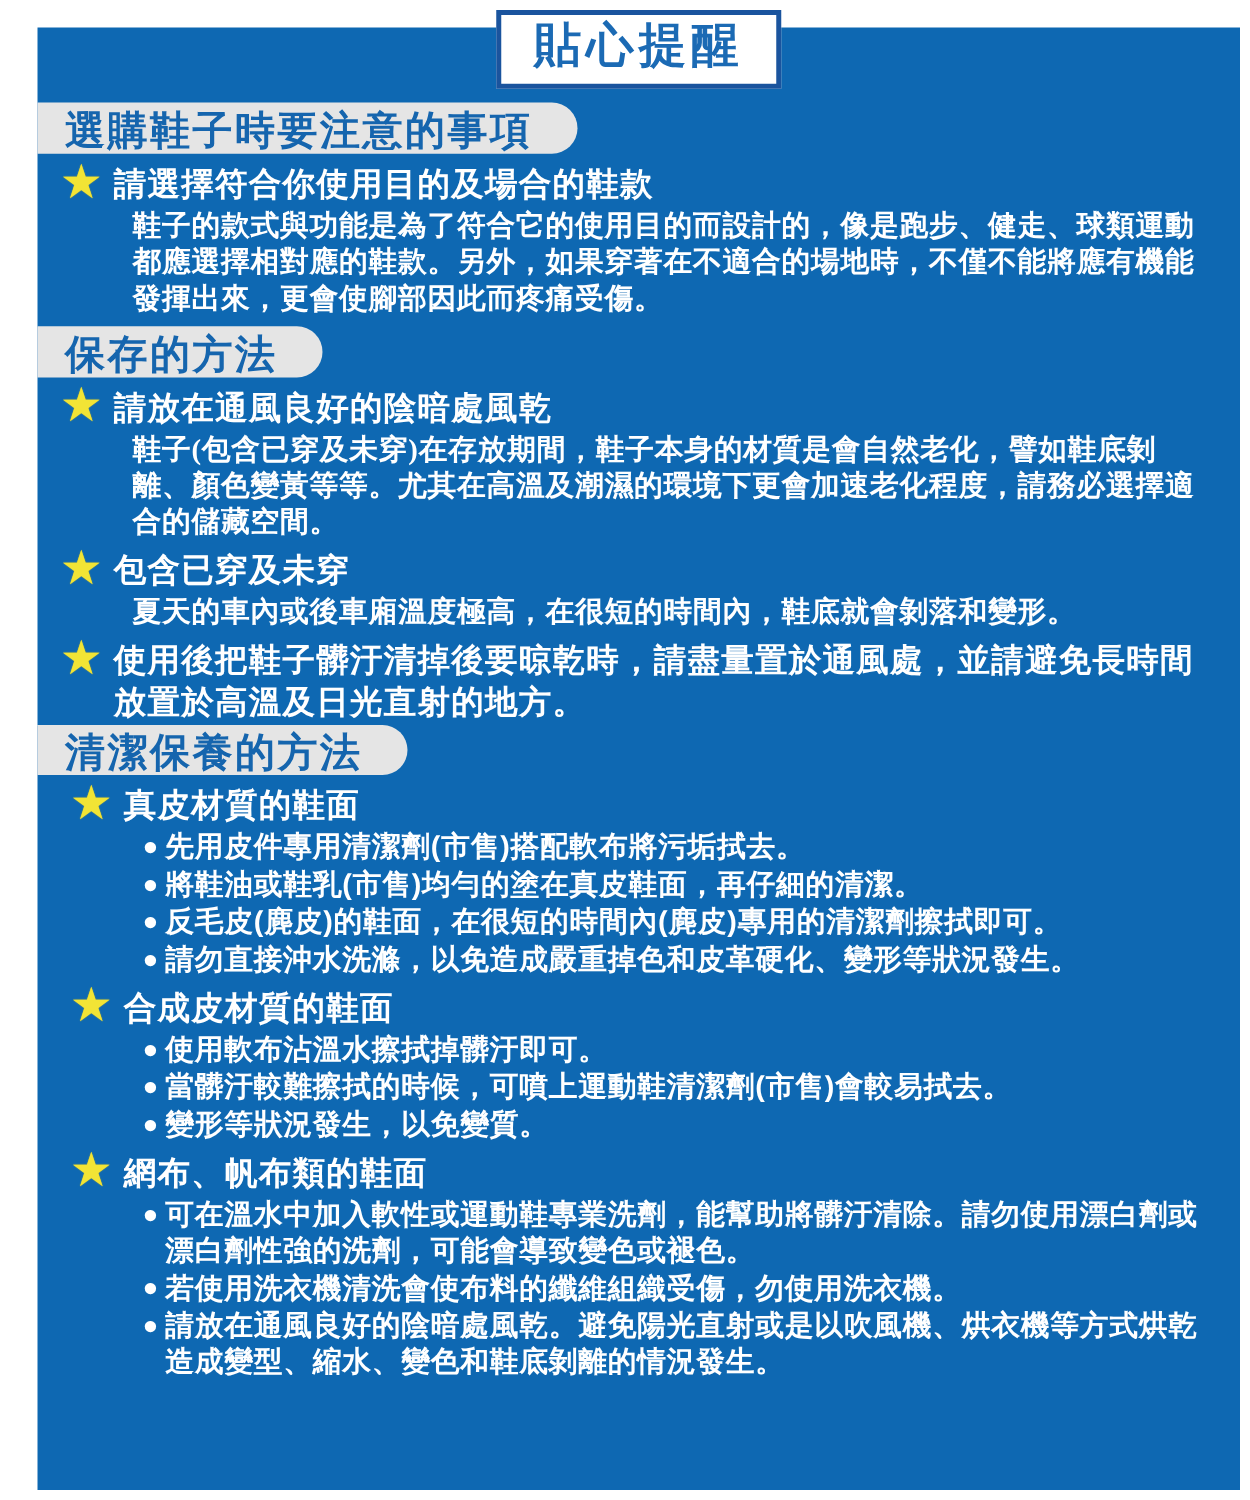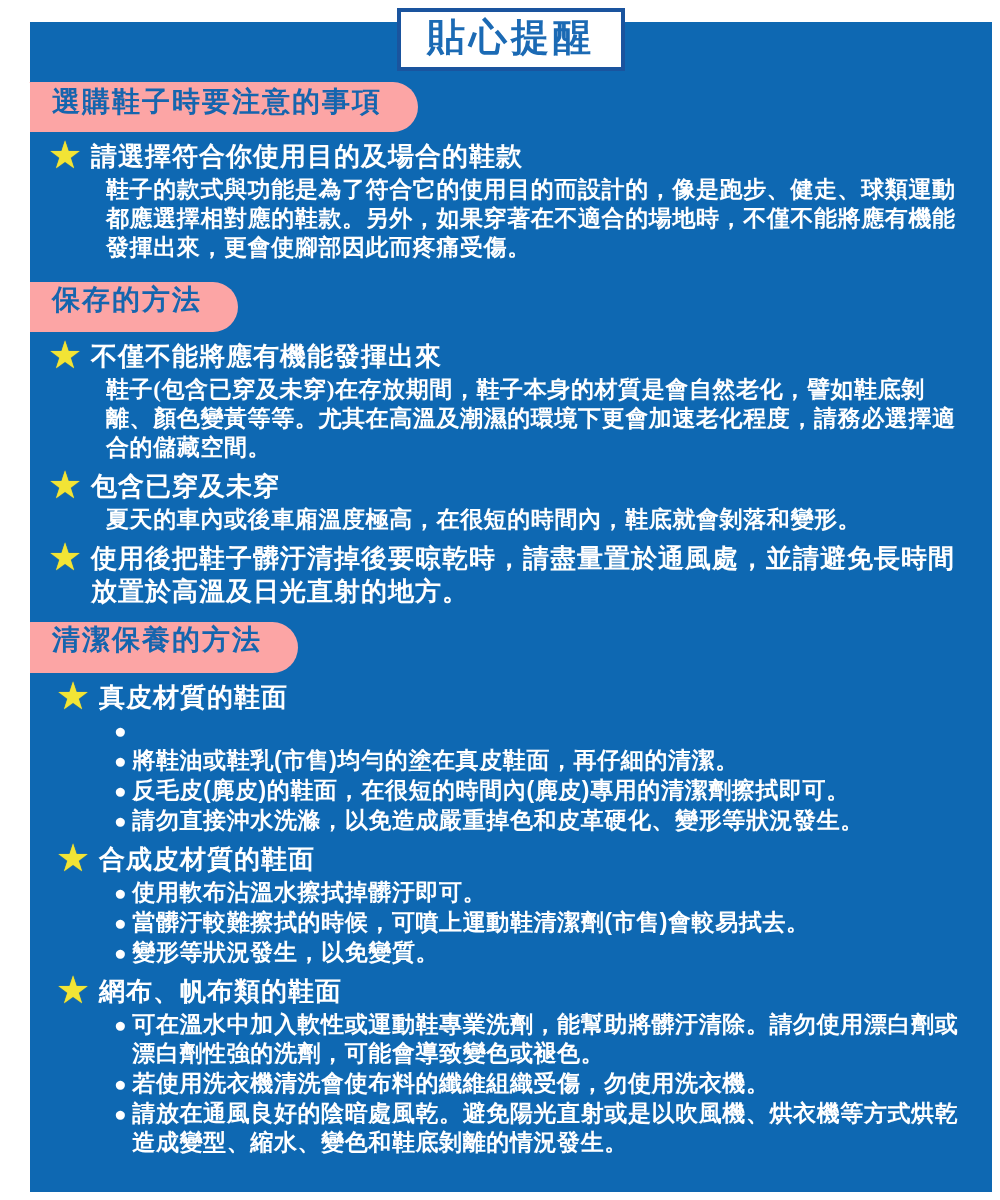--- a/index.html
+++ b/index.html
@@ -19,27 +19,27 @@
     position:absolute;top:-14px;left:50%;transform:translateX(-50%);
     background:#ffffff;border:4px solid #1a549e;
     padding:3px 26px 6px 26px;
     font-size:38px;font-weight:bold;color:#1b6ab4;
     letter-spacing:4px;white-space:nowrap;
     line-height:1.2;
   }
   .content{padding-top:60px;}
   .pill{
     display:inline-block;
-    background:#fca5a5;color:#1565ae;
-    font-size:28px;font-weight:bold;letter-spacing:2px;
-    padding:4px 36px 14px 22px;
+    background:#e5e5e5;color:#1565ae;
+    font-size:32px;font-weight:bold;letter-spacing:2px;
+    padding:4px 36px 0 22px;
     border-radius:10px 999px 999px 10px;
     line-height:1.15;
   }
-  .pill.spaced{margin-top:12px;font-family:Liberation Mono, monospace;}
+  .pill.spaced{}
   .star-row{
     display:flex;align-items:flex-start;
     margin:8px 28px 2px 18px;
     color:#ffffff;font-size:26px;font-weight:bold;
     line-height:33px;letter-spacing:1px;
   }
   .star-row .star{
     flex:0 0 auto;
     color:#f2e435;
     font-size:38px;line-height:33px;
@@ -85,21 +85,21 @@
       </div>
       <div class="para">鞋子的款式與功能是為了符合它的使用目的而設計的，像是跑步、健走、球類運動都應選擇相對應的鞋款。另外，如果穿著在不適合的場地時，不僅不能將應有機能發揮出來，更會使腳部因此而疼痛受傷。</div>
     </div>
 
     <div>
       <div class="pill spaced">
         <span>保存的方法</span>
       </div>
       <div class="star-row">
         <span class="star">★</span>
-        <span>不僅不能將應有機能發揮出來</span>
+        <span>請放在通風良好的陰暗處風乾</span>
       </div>
       <div class="para">鞋子(包含已穿及未穿)在存放期間，鞋子本身的材質是會自然老化，譬如鞋底剝離、顏色變黃等等。尤其在高溫及潮濕的環境下更會加速老化程度，請務必選擇適合的儲藏空間。</div>
 
       <div class="star-row">
         <span class="star">★</span>
         <span>包含已穿及未穿</span>
       </div>
       <div class="para">夏天的車內或後車廂溫度極高，在很短的時間內，鞋底就會剝落和變形。</div>
 
       <div class="star-row">
@@ -113,20 +113,21 @@
         <span>清潔保養的方法</span>
       </div>
 
       <div class="star-row">
         <span class="star">★</span>
         <span>真皮材質的鞋面</span>
       </div>
       <div class="bullets">
         <div class="bullet">
           <span class="dot">●</span>
+          <span>先用皮件專用清潔劑(市售)搭配軟布將污垢拭去。</span>
         </div>
         <div class="bullet">
           <span class="dot">●</span>
           <span>將鞋油或鞋乳(市售)均勻的塗在真皮鞋面，再仔細的清潔。</span>
         </div>
         <div class="bullet">
           <span class="dot">●</span>
           <span>反毛皮(麂皮)的鞋面，在很短的時間內(麂皮)專用的清潔劑擦拭即可。</span>
         </div>
         <div class="bullet">

